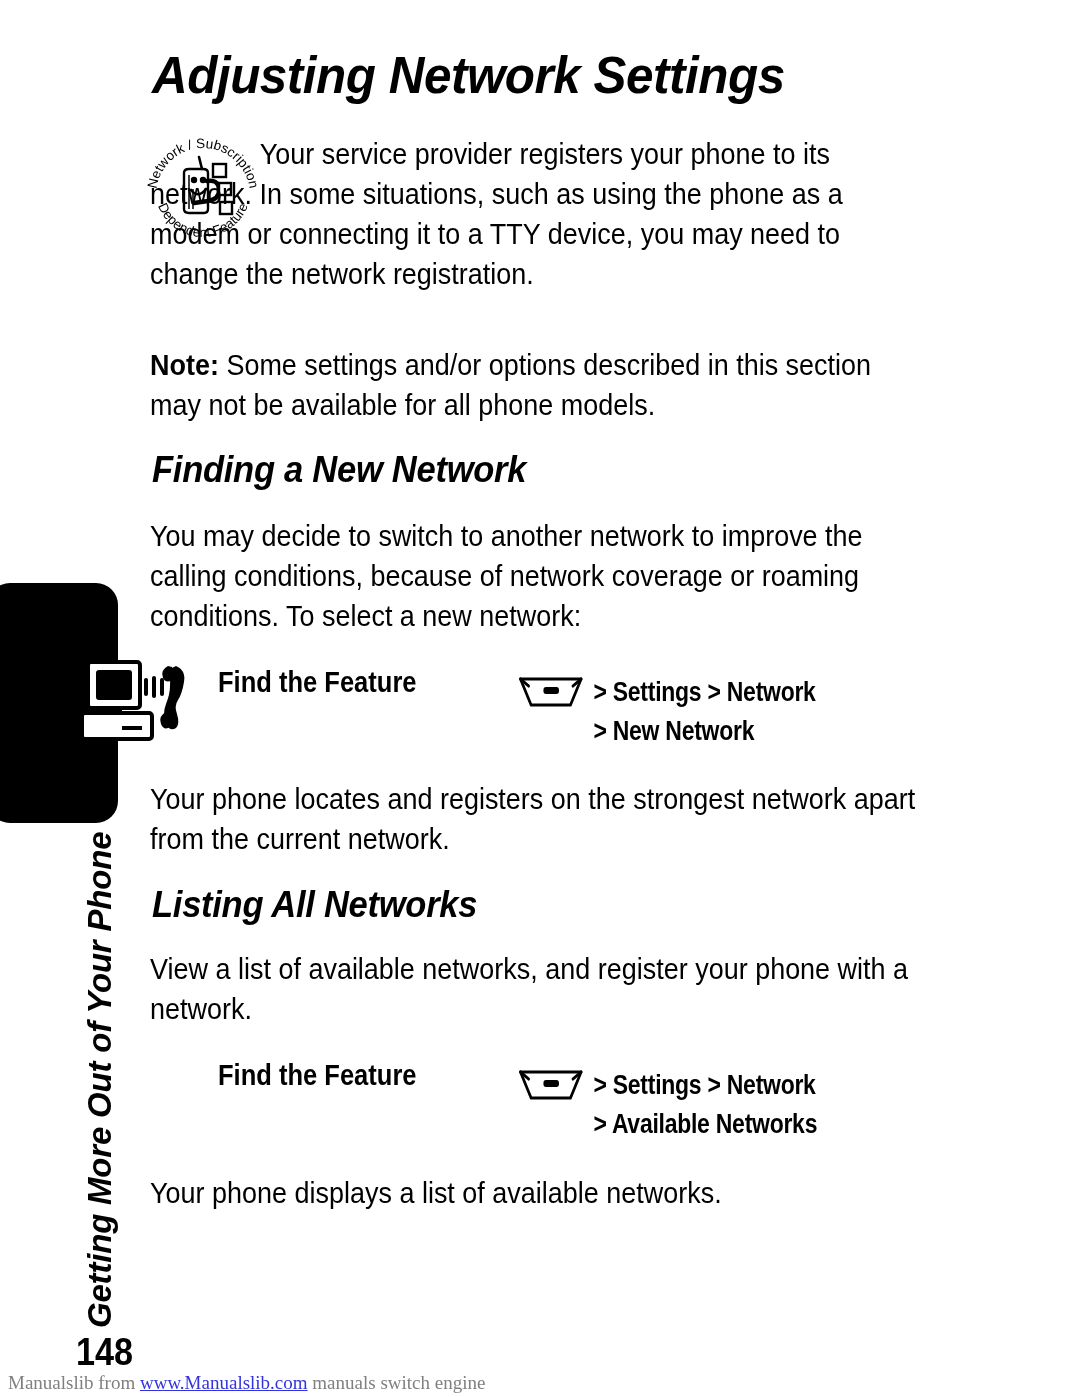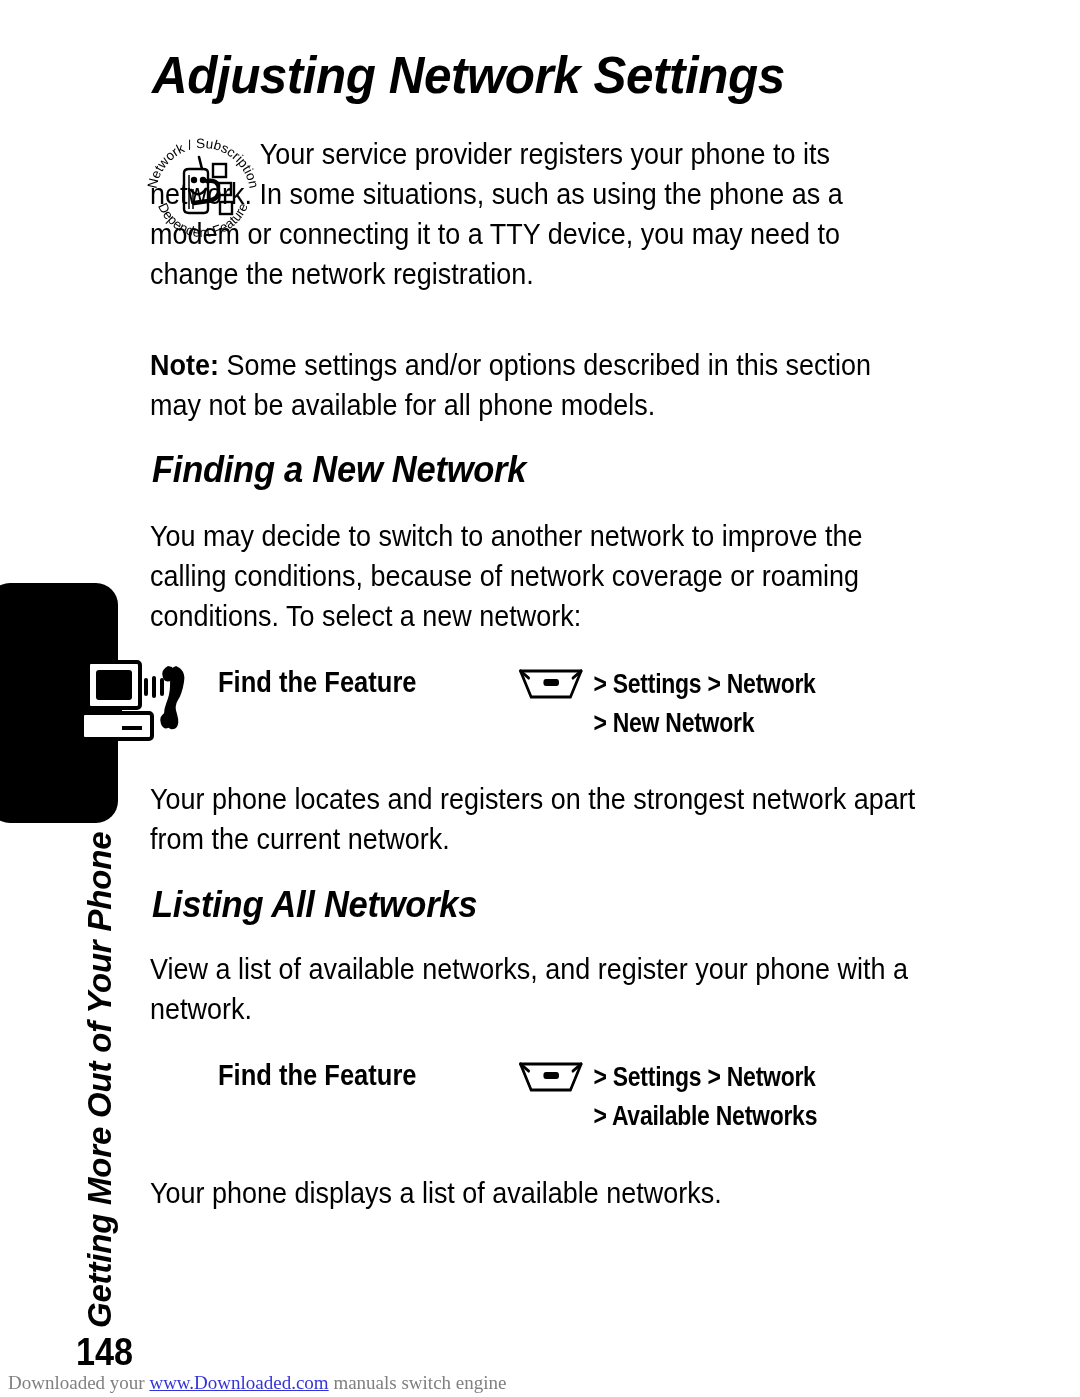--- a/index.html
+++ b/index.html
@@ -123,21 +123,21 @@
     font-size: 29px;
     line-height: 36px;
     transform: scaleX(0.88);
     transform-origin: left top;
     white-space: nowrap;
   }
 
   .fff-path {
     position: absolute;
     left: 300px;
-    top: 0;
+    top: 8px;
     width: 460px;
   }
 
   .fff-line {
     display: block;
     font-family: "Liberation Sans", sans-serif;
     font-weight: bold;
     font-size: 28px;
     line-height: 39px;
     white-space: nowrap;
@@ -378,16 +378,16 @@
     </div>
   </div>
 
   <div class="body-text para-displays">Your phone displays a list of available networks.</div>
 
   <div class="sidebar-caption">Getting More Out of Your Phone</div>
 
   <div class="page-number">148</div>
 
   <div class="footer">
-    <span>Downloaded your </span><a class="footer-link" href="#">www.Downloaded.com</a><span> manuals switch engine</span>
+    <span>Manualslib from </span><a class="footer-link" href="#">www.Manualslib.com</a><span> manuals switch engine</span>
   </div>
 
 </div>
 
 </body></html>

